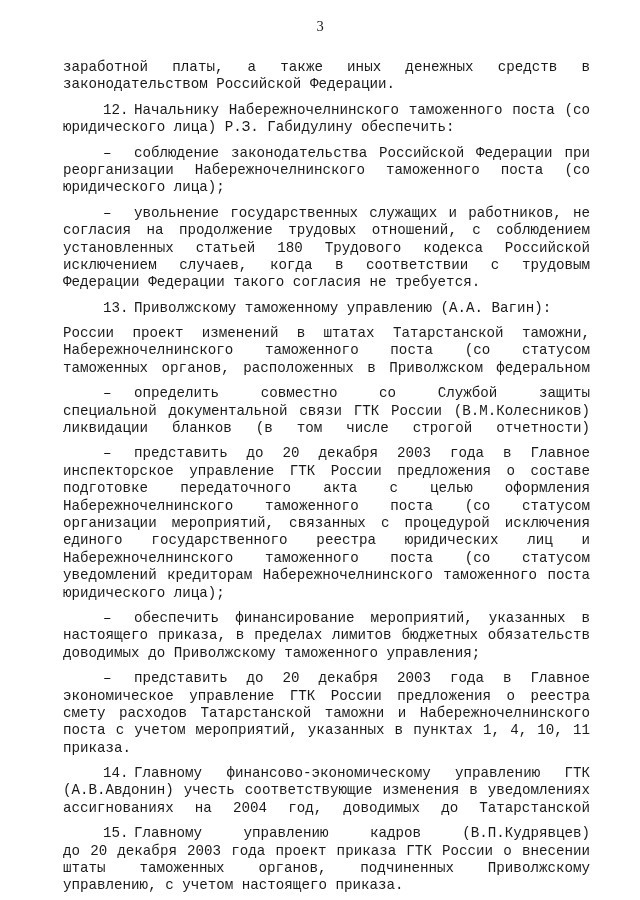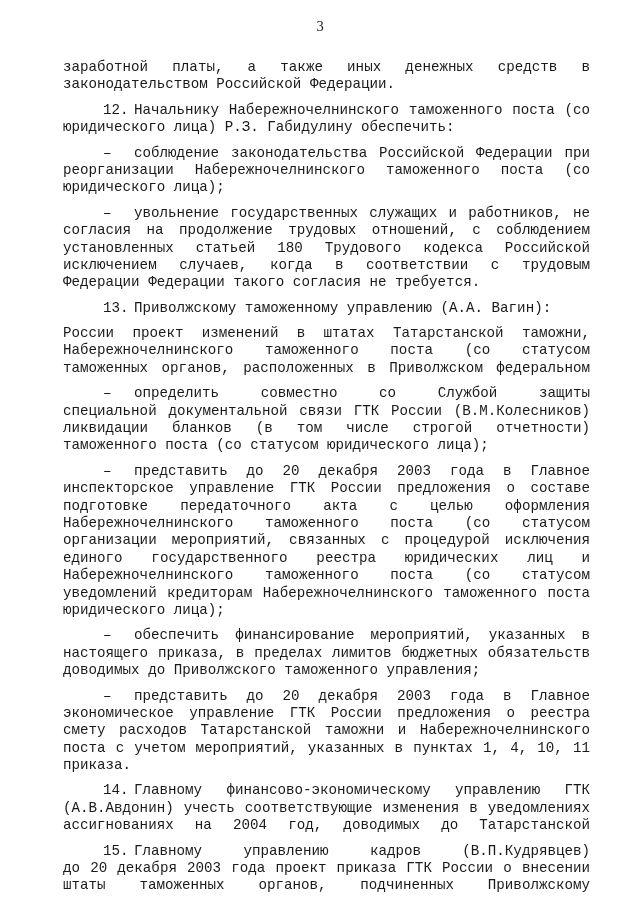--- a/index.html
+++ b/index.html
@@ -87,49 +87,49 @@
       </div>
       <div class="para">
         <div class="line">России проект изменений в штатах Татарстанской таможни,</div>
         <div class="line">Набережночелнинского таможенного поста (со статусом юридического лица) и</div>
         <div class="line last">таможенных органов, расположенных в Приволжском федеральном округе;</div>
       </div>
       <div class="para">
         <div class="line indent"><span class="marker">–</span>определить совместно со Службой защиты государственной тайны и</div>
         <div class="line">специальной документальной связи ГТК России (В.М.Колесников) сроки</div>
         <div class="line">ликвидации бланков (в том числе строгой отчетности) Набережночелнинского</div>
-        <div class="line last">таможенного поста (со статусом юридического лица);</div>
       </div>
       <div class="para">
         <div class="line indent"><span class="marker">–</span>представить до 20 декабря 2003 года в Главное организационно-</div>
         <div class="line">инспекторское управление ГТК России предложения о составе комиссии по</div>
         <div class="line">подготовке передаточного акта с целью оформления реорганизации</div>
         <div class="line">Набережночелнинского таможенного поста (со статусом юридического лица) и</div>
         <div class="line">организации мероприятий, связанных с процедурой исключения</div>
         <div class="line">единого государственного реестра юридических лиц и направления письменных</div>
         <div class="line">Набережночелнинского таможенного поста (со статусом юридического лица) из</div>
         <div class="line">уведомлений кредиторам Набережночелнинского таможенного поста (со статусом</div>
         <div class="line last">юридического лица);</div>
       </div>
       <div class="para">
         <div class="line indent"><span class="marker">–</span>обеспечить финансирование мероприятий, указанных в пунктах 1 и 4</div>
         <div class="line">настоящего приказа, в пределах лимитов бюджетных обязательств на 1999 год,</div>
-        <div class="line last">доводимых до Приволжского таможенного управления;</div>
+        <div class="line last">доводимых до Приволжскому таможенного управления;</div>
       </div>
       <div class="para">
         <div class="line indent"><span class="marker">–</span>представить до  20 декабря 2003 года в Главное финансово-</div>
         <div class="line">экономическое управление ГТК России предложения о реестра изменений в</div>
         <div class="line">смету расходов Татарстанской таможни и Набережночелнинского таможенного</div>
         <div class="line">поста с учетом мероприятий, указанных в пунктах 1, 4, 10, 11 и 3 настоящего</div>
         <div class="line last">приказа.</div>
       </div>
       <div class="para">
         <div class="line indent"><span class="marker">14.</span>Главному финансово-экономическому управлению ГТК России</div>
         <div class="line">(А.В.Авдонин) учесть соответствующие изменения в уведомлениях о бюджетных</div>
         <div class="line last">ассигнованиях на 2004 год, доводимых до Татарстанской таможни.</div>
       </div>
       <div class="para">
         <div class="line indent"><span class="marker">15.</span>Главному управлению кадров (В.П.Кудрявцев) подготовить</div>
         <div class="line">до  20 декабря 2003 года проект приказа ГТК России о внесении изменений в</div>
         <div class="line">штаты таможенных органов, подчиненных Приволжскому таможенному</div>
+        <div class="line last">управлению, с учетом настоящего приказа.</div>
       </div>
     </div>
 </div>
 
 </body></html>

